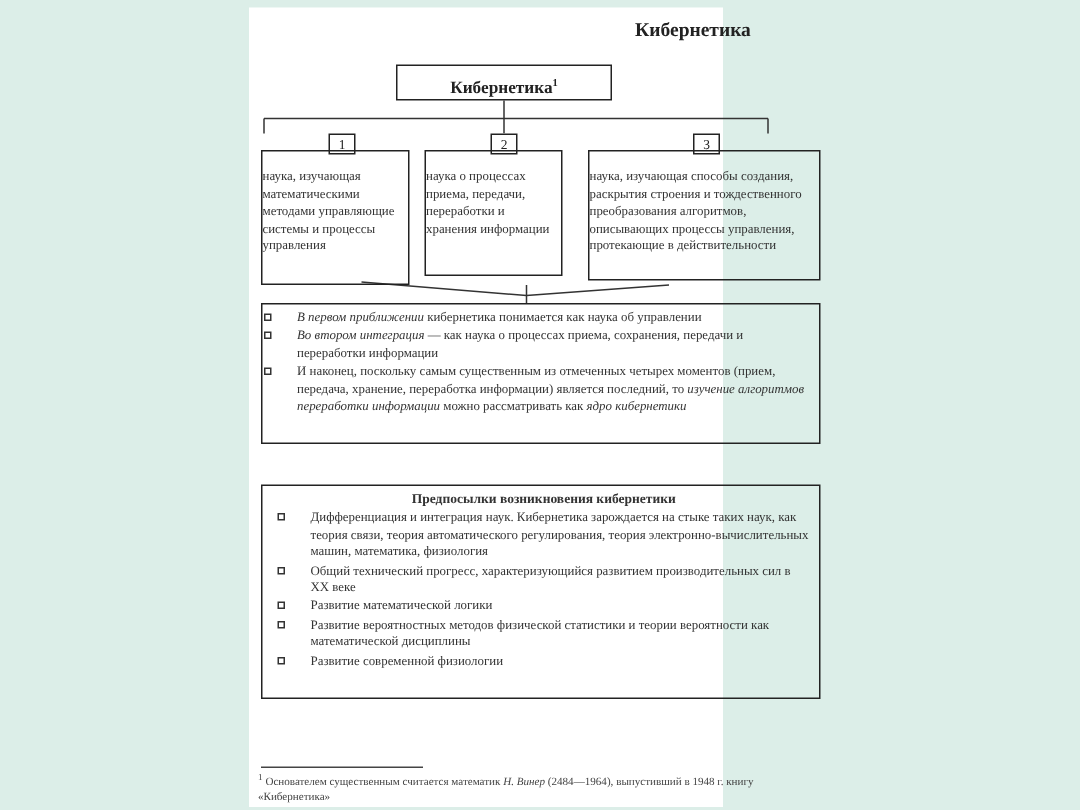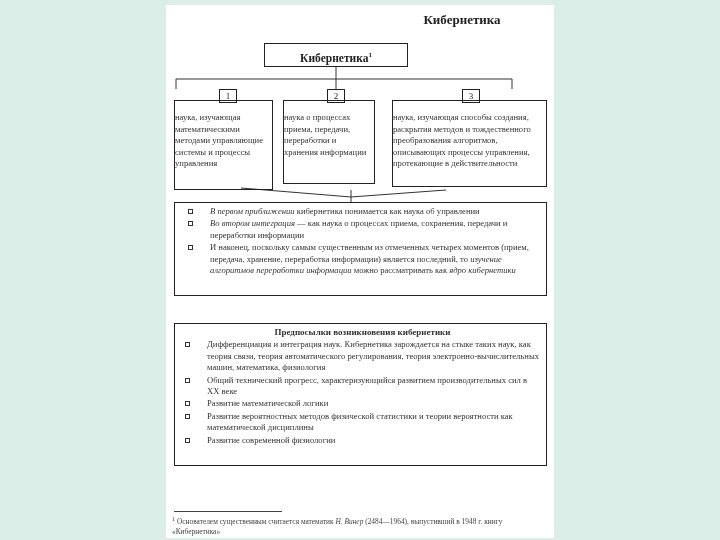--- a/index.html
+++ b/index.html
@@ -4,21 +4,21 @@
 <style>
   html, body { margin: 0; padding: 0; }
   body {
     width: 720px; height: 540px; overflow: hidden;
     background: #dceee8;
     font-family: "Liberation Serif", "DejaVu Serif", serif;
     color: #222;
     position: relative;
   }
   .page {
-    position: absolute; left: 166px; top: 5px; width: 388px; height: 533px;
+    position: absolute; left: 166px; top: 5px; width: 316px; height: 533px;
     background: #ffffff;
   }
   .heading {
     position: absolute; left: 236px; top: 7px; width: 120px;
     font-size: 13px; font-weight: bold; text-align: center; color: #222;
   }
   .root-box {
     position: absolute; left: 98px; top: 38px; width: 144px; height: 24px;
     border: 1.5px solid #222; box-sizing: border-box;
     font-size: 11.5px; font-weight: bold; text-align: center; line-height: 22px;
@@ -32,21 +32,21 @@
   .num-box {
     position: absolute; top: 84px; width: 18px; height: 14px;
     border: 1px solid #222; background: #fff; box-sizing: border-box;
     font-size: 9px; text-align: center; line-height: 12px;
   }
   .box {
     position: absolute; left: 8px; width: 373px;
     border: 1.5px solid #222; box-sizing: border-box;
     font-size: 8.6px; line-height: 11.4px; color: #333;
   }
-  .b1 { top: 197px; height: 94px; padding: 3px 6px 0 13px; }
+  .b1 { top: 197px; height: 94px; padding: 3px 6px 0 1px; }
   .b2 { top: 318px; height: 143px; padding: 3px 6px 0 10px; }
   .b2-title { text-align: center; font-weight: bold; font-size: 9px; margin-bottom: 1px; }
   .item { position: relative; padding-left: 22px; margin-bottom: 1px; }
   .item .bullet {
     position: absolute; left: 0; top: 3px; width: 5px; height: 5px;
     border: 1px solid #333; box-sizing: border-box;
   }
   .it { font-style: italic; }
   .fn-rule { position: absolute; left: 8px; top: 506px; width: 108px; height: 1px; background: #444; }
   .footnote {
@@ -80,21 +80,21 @@
     <div style="margin-top:7px;">наука, изучающая математическими методами управляющие системы и процессы управления</div>
   </div>
 
   <div class="num-box" style="left:161px">2</div>
   <div class="def-box" style="left:117px; width:92px; height:84px;">
     <div style="margin-top:7px;">наука о процессах приема, передачи, переработки и хранения информации</div>
   </div>
 
   <div class="num-box" style="left:296px">3</div>
   <div class="def-box" style="left:226px; width:155px; height:87px;">
-    <div style="margin-top:7px;">наука, изучающая способы создания, раскрытия методов и тождественного преобразования алгоритмов, описывающих процессы управления, протекающие в действительности</div>
+    <div style="margin-top:7px;">наука, изучающая способы создания, раскрытия строения и тождественного преобразования алгоритмов, описывающих процессы управления, протекающие в действительности</div>
   </div>
 
   <div class="box b1">
     <div class="item">
       <span class="bullet"></span>
       <span class="it">В первом приближении</span><span> кибернетика понимается как наука об управлении</span>
     </div>
     <div class="item">
       <span class="bullet"></span>
       <span class="it">Во втором интеграция</span><span> — как наука о процессах приема, сохранения, передачи и переработки информации</span>

